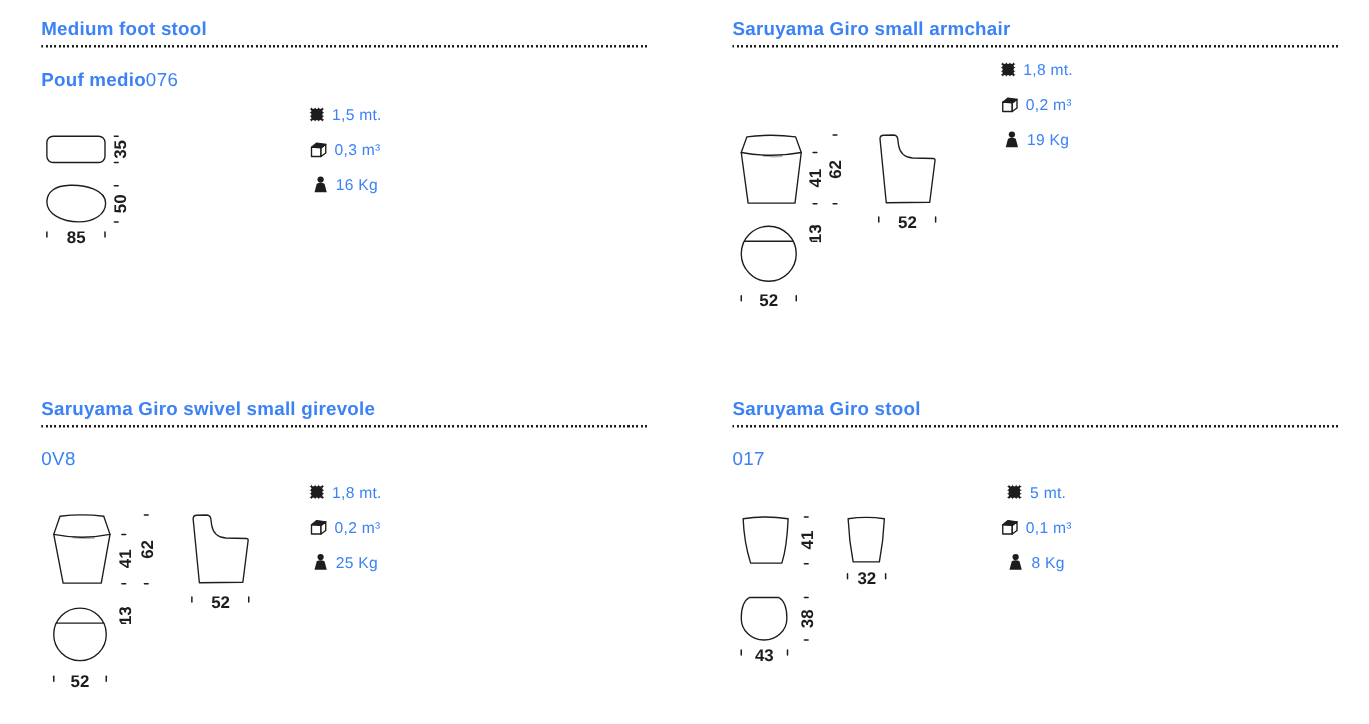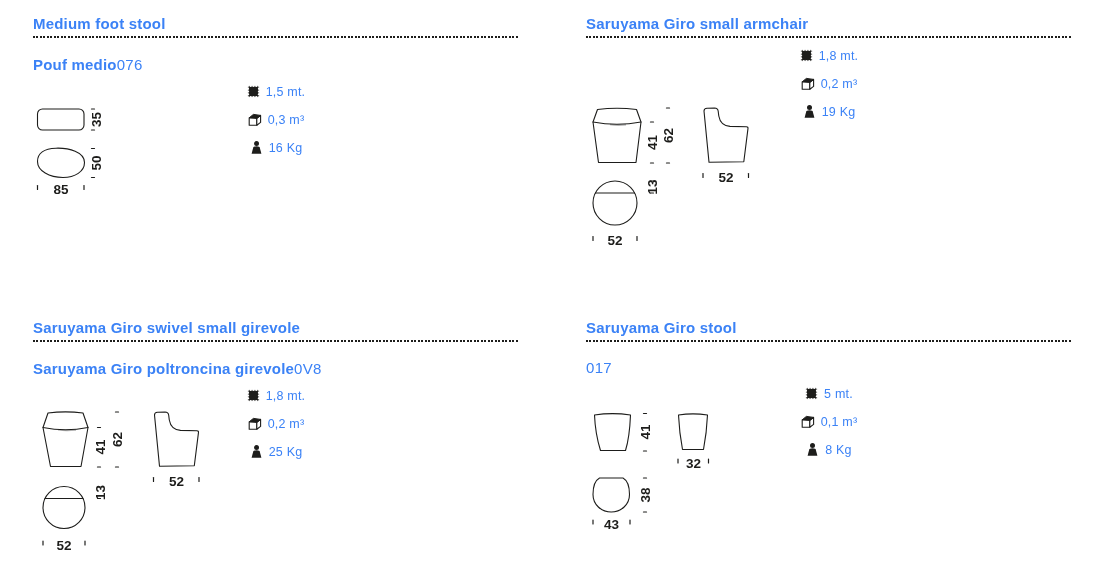--- a/index.html
+++ b/index.html
@@ -156,21 +156,20 @@
       <line class="tick" x1="117" y1="73.5" x2="117" y2="77.5"></line>
       <line class="tick" x1="162.5" y1="73.5" x2="162.5" y2="77.5"></line>
       <text x="140" y="82">52</text>
     </svg>
   </div>
 
   <div class="card" style="left:33px; top:318px;">
     <div class="name-en">Saruyama Giro swivel small girevole</div>
     <div class="dotted"></div>
     <div class="name-row">
-      <div class="name-it">Saruyama Giro poltroncina girevole</div>
       <div class="code">0V8</div>
     </div>
     <div class="specs">
       <span class="spec">
         <svg width="15" height="15" viewBox="0 0 15 15">
           <rect x="1.8" y="1.8" width="11.4" height="11.4" fill="#1d1d1b"></rect>
           <g fill="#ffffff">
             <circle cx="1.8" cy="1.8" r="1.3"></circle>
               <circle cx="4.65" cy="1.8" r="1.3"></circle>
               <circle cx="7.5" cy="1.8" r="1.3"></circle>

